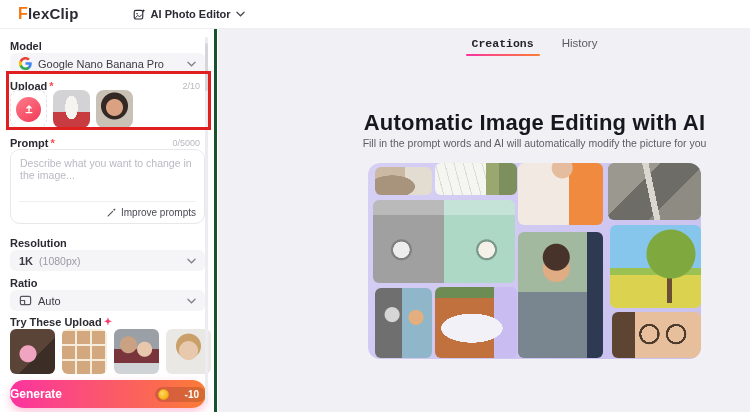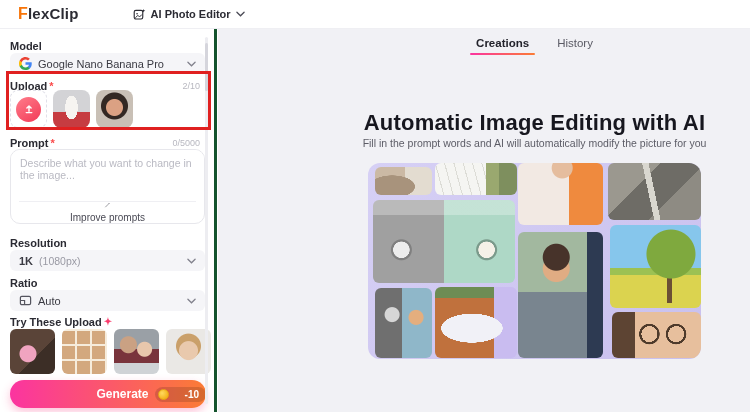--- a/index.html
+++ b/index.html
@@ -41,21 +41,21 @@
       radial-gradient(circle at 50% 46%, #dba183 0 8px, rgba(0,0,0,0) 9px),
       radial-gradient(circle at 50% 42%, #332823 0 13px, rgba(0,0,0,0) 14px),
       linear-gradient(180deg,#c9c0b6 0 100%,#c9c0b6 100%); }
 
   .prompt-box { position:absolute; left:10px; top:120px; width:195px; height:75px; background:#fff;
                 border:1px solid #e7e7ec; border-radius:10px; overflow:hidden; }
   .prompt-box textarea { width:100%; height:42px; border:none; outline:none; resize:none;
                 font-family:"Liberation Sans", sans-serif; font-size:10.5px; color:#3a3a42; padding:7px 9px; }
   .prompt-box textarea::placeholder { color:#b9b9c2; }
   .prompt-foot { position:absolute; left:8px; right:8px; bottom:0; height:22px; border-top:1px solid #efeff3;
-                 display:flex; align-items:center; justify-content:flex-end; gap:4px; cursor:pointer;flex-direction:column; }
+                 display:flex; align-items:center; justify-content:flex-end; gap:4px; cursor:pointer; }
   .prompt-foot .imp { font-size:10px; color:#4a4a55; }
 
   .effects-row { position:absolute; left:10px; top:300px; display:flex; gap:7px; }
   .fx { width:45px; height:45px; border-radius:6px; cursor:pointer; }
   .fx.f1 { background:
       radial-gradient(circle at 40% 55%, #f0a4c0 0 8px, rgba(0,0,0,0) 9px),
       linear-gradient(135deg,#5a4438 0 60%, #3c2e26 60%); }
   .fx.f2 { background:
       repeating-linear-gradient(90deg, rgba(0,0,0,0) 0 13px, #f6ecdc 13px 15px),
       repeating-linear-gradient(0deg, #d3a87e 0 13px, #f6ecdc 13px 15px); }
@@ -64,41 +64,41 @@
       radial-gradient(circle at 68% 45%, #e8c7ac 0 7px, rgba(0,0,0,0) 8px),
       linear-gradient(180deg,#9aa0a6 0 45%, #79343c 45% 75%, #cfd3d6 75%); }
   .fx.f4 { background:
       radial-gradient(circle at 50% 48%, #e9c9ad 0 9px, rgba(0,0,0,0) 10px),
       radial-gradient(circle at 50% 38%, #caa06a 0 12px, rgba(0,0,0,0) 13px),
       linear-gradient(180deg,#eae8e5 0 100%,#eae8e5 100%); }
   .sparkle { color:#fb3e6e; font-size:10px; vertical-align:top; margin-left:2px; }
 
   .generate { position:absolute; left:10px; top:351px; width:196px; height:28px; border-radius:14px;
               background:linear-gradient(90deg,#fb34a0,#fb7c35); display:flex; align-items:center;
-              justify-content:flex-end; gap:6px; cursor:pointer; box-shadow:0 4px 10px rgba(250,60,130,.3); }
+              justify-content:space-between; gap:6px; cursor:pointer; box-shadow:0 4px 10px rgba(250,60,130,.3); }
   .generate .glabel { color:#fff; font-size:12px; font-weight:700; }
   .cost-pill { display:flex; align-items:center; gap:16px; background:rgba(0,0,0,.14);
                border-radius:10px; padding:2px 7px 2px 3px; }
   .coin { width:11px; height:11px; border-radius:50%;
           background:radial-gradient(circle at 35% 35%, #ffd95e, #f5b41f 70%); border:1px solid #e8a714; }
   .cost { color:#fff; font-size:10px; font-weight:700; }
 
   .sb-scroll-track { position:absolute; right:6px; top:8px; bottom:8px; width:3px; background:#ededf1; border-radius:2px; }
   .sb-scroll-thumb { position:absolute; right:6px; top:14px; width:3px; height:48px; background:#d5d5dc; border-radius:2px; cursor:pointer; }
 
   
   .annotation { position:absolute; left:6px; top:71px; width:205px; height:59px;
                 border:3px solid #e02020; z-index:10; pointer-events:none; }
 
   
   .main { position:absolute; left:218px; top:29px; width:532px; height:383px; background:#f1f1f5; }
   .content-col { position:absolute; left:150px; top:0; width:333px; }
   .tabs { position:absolute; top:8px; left:0; width:333px; display:flex; justify-content:center; gap:28px; }
   .tab { font-size:11.5px; color:#5a5a64; padding-bottom:6px; position:relative; cursor:pointer; }
-  .tab.active { color:#23232b; font-weight:700; }
+  .tab.active { color:#23232b; font-weight:700;font-family:Liberation Mono, monospace; }
   .tab.active .underline { position:absolute; left:-6px; right:-6px; bottom:0; height:2.5px; border-radius:2px;
                            background:linear-gradient(90deg,#fb34a0,#fb7c35); }
   .heading { position:absolute; top:81px; left:-40px; width:413px; text-align:center;
              font-size:22px; font-weight:700; color:#17171f; letter-spacing:.2px; }
   .subheading { position:absolute; top:108px; left:-40px; width:413px; text-align:center;
                 font-size:10.5px; color:#5c5c66; }
 
   .collage { position:absolute; top:134px; left:0; width:333px; height:196px; border-radius:12px;
              background:linear-gradient(135deg,#d6d0f5,#c9c0ee); overflow:hidden; }
   .tile { position:absolute; border-radius:6px; }

